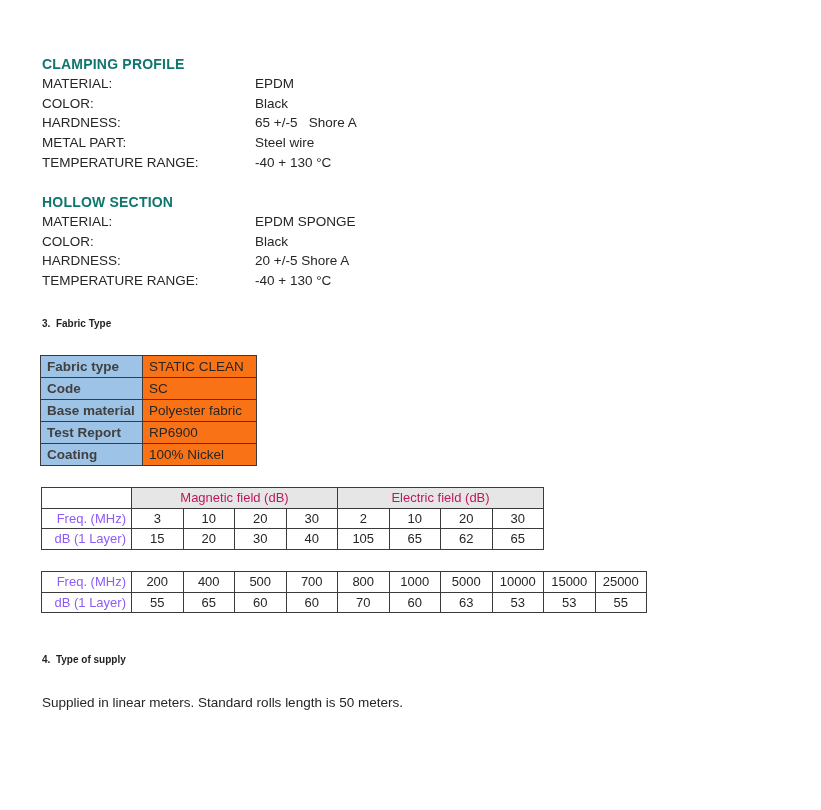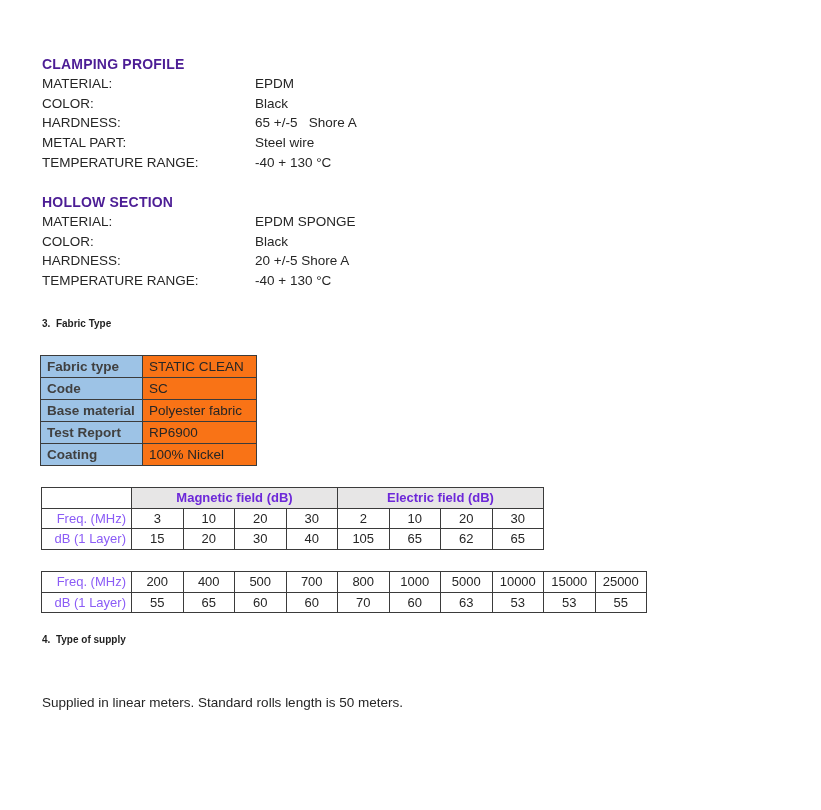--- a/index.html
+++ b/index.html
@@ -14,21 +14,21 @@
     height: 810px;
     background: #ffffff;
     overflow: hidden;
   }
 
   
   .spec-block { position: absolute; left: 42px; width: 480px; }
   .spec-title {
     font-weight: bold;
     font-size: 14px;
-    color: #4c1d95;
+    color: #0f766e;
     line-height: 20px;
     letter-spacing: 0.2px;
   }
   .spec-row { display: flex; line-height: 19.7px; font-size: 13.5px; }
   .spec-label { width: 213px; flex: 0 0 213px; }
   .spec-value { white-space: pre-wrap; }
 
   
   .section-heading {
     position: absolute;
@@ -73,22 +73,22 @@
   .shield-low  { top: 487px; }
   .shield-high { top: 571px; }
   .shield-table td, .shield-table th {
     border: 1.5px solid #3b3b3b;
     height: 20.5px;
     vertical-align: middle;
     font-weight: normal;
   }
   .shield-table th.group-header {
     background: #E7E6E6;
-    font-weight: bold;
-    color: #6d28d9;
+    font-weight: normal;
+    color: #be185d;
   }
   .shield-table td.corner { background: #ffffff; }
   .shield-table td.row-label {
     color: #8b5cf6;
     text-align: right;
     padding-right: 5px;
     font-size: 13px;
   }
   .shield-table col.c-label { width: 90px; }
   .shield-table col.c-data  { width: 51.5px; }
@@ -257,16 +257,16 @@
       <td>70</td>
       <td>60</td>
       <td>63</td>
       <td>53</td>
       <td>53</td>
       <td>55</td>
     </tr>
   </tbody>
     </table>
 
-  <div class="section-heading" style="top:634px;">4.  Type of supply</div>
+  <div class="section-heading" style="top:654px;">4.  Type of supply</div>
   <div class="supply-body" style="top:694px;">Supplied in linear meters. Standard rolls length is 50 meters.</div>
 
 </div>
 
 </body></html>

